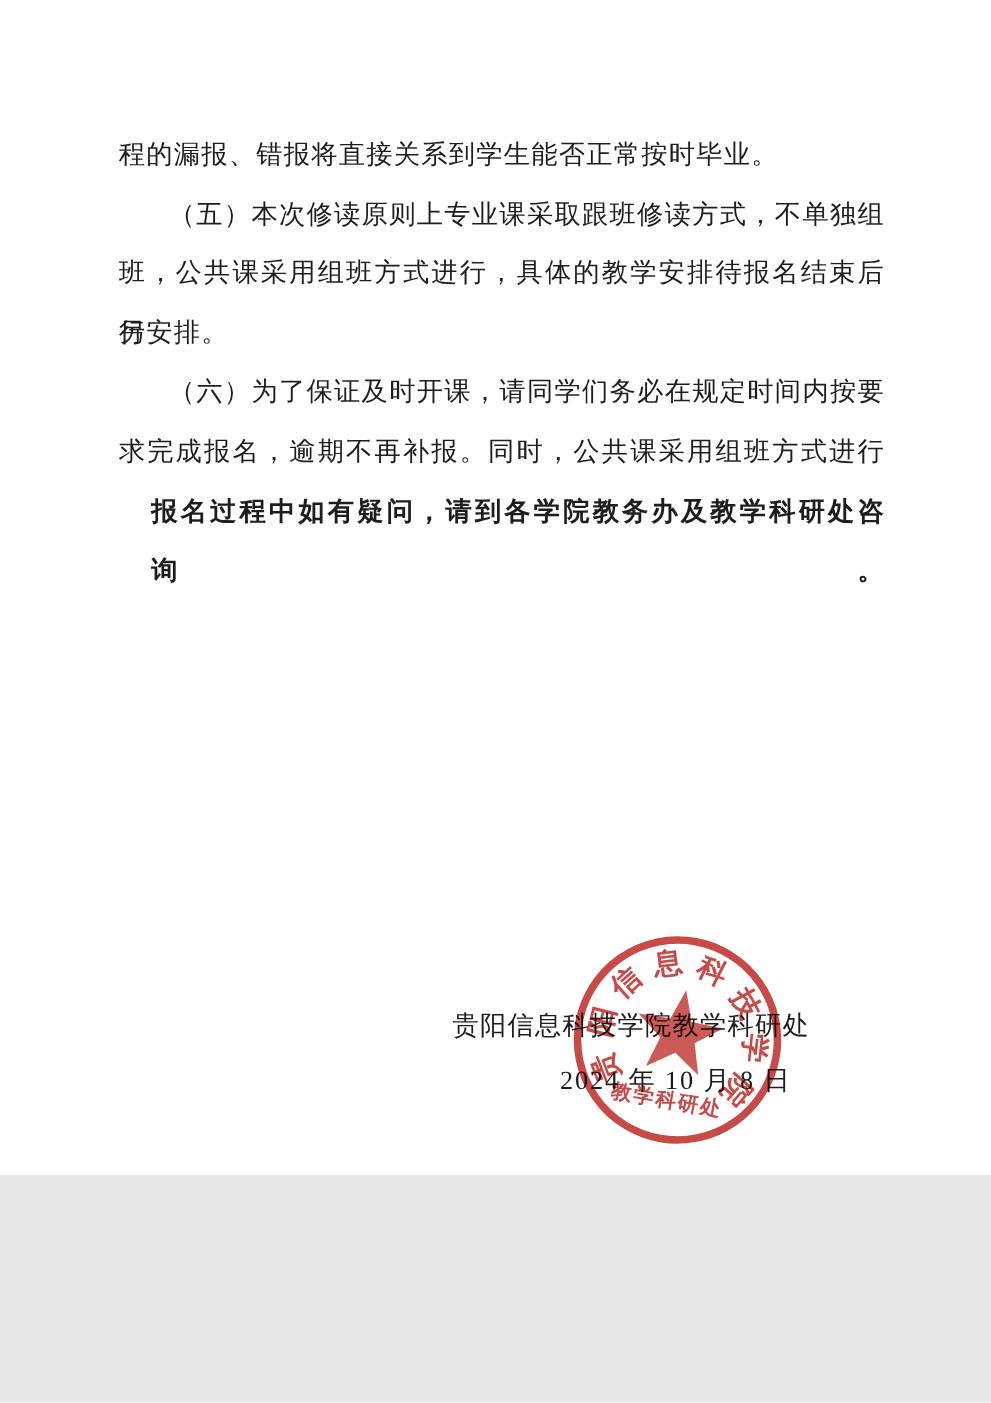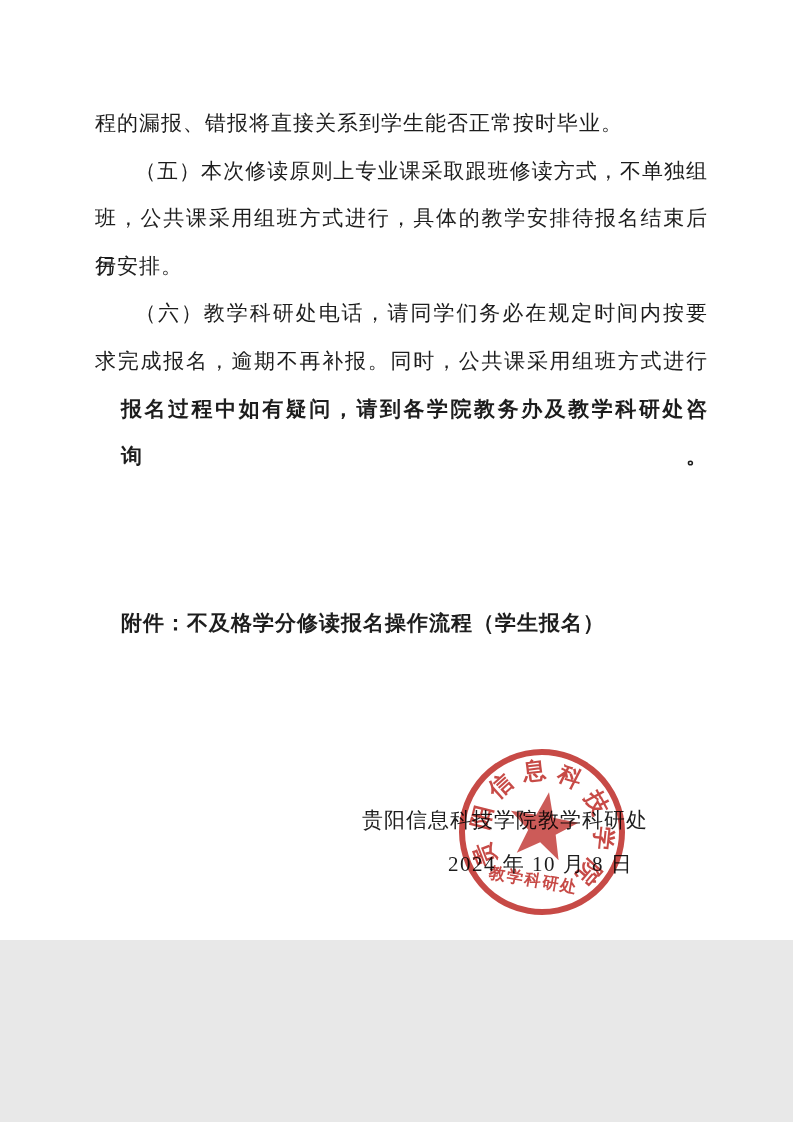--- a/index.html
+++ b/index.html
@@ -89,26 +89,25 @@
 </head>
 <body>
 
 <div class="page">
 
   <div class="body-text">
     <div class="line wrapline">程的漏报、错报将直接关系到学生能否正常按时毕业。</div>
     <div class="line just ind2">（五）本次修读原则上专业课采取跟班修读方式，不单独组</div>
     <div class="line just">班，公共课采用组班方式进行，具体的教学安排待报名结束后另</div>
     <div class="line wrapline">行安排。</div>
-    <div class="line just ind2">（六）教学科研处电话，请同学们务必在规定时间内按要</div>
+    <div class="line just ind2">（六）为了保证及时开课，请同学们务必在规定时间内按要</div>
     <div class="line just">求完成报名，逾期不再补报。同时，公共课采用组班方式进行</div>
     <div class="line just ind1">报名过程中如有疑问，请到各学院教务办及教学科研处咨询。</div>
   </div>
 
-  <div class="attachment line wrapline ind1">附件：不及格学分修读报名操作流程（学生报名）</div>
 
   <div class="sign-office">贵阳信息科技学院教学科研处</div>
   <div class="sign-date">2024 年 10 月 8 日</div>
 
   <div class="seal">
     <svg viewBox="0 0 200 200">
       <g transform="rotate(10 100 100)" fill="#c23a36" stroke="none">
         <circle cx="100" cy="100" r="93" fill="none" stroke="#c23a36" stroke-width="7"></circle>
         <g transform="rotate(-121 100 100)">
             <text x="100" y="37" font-size="27" text-anchor="middle">贵</text>

